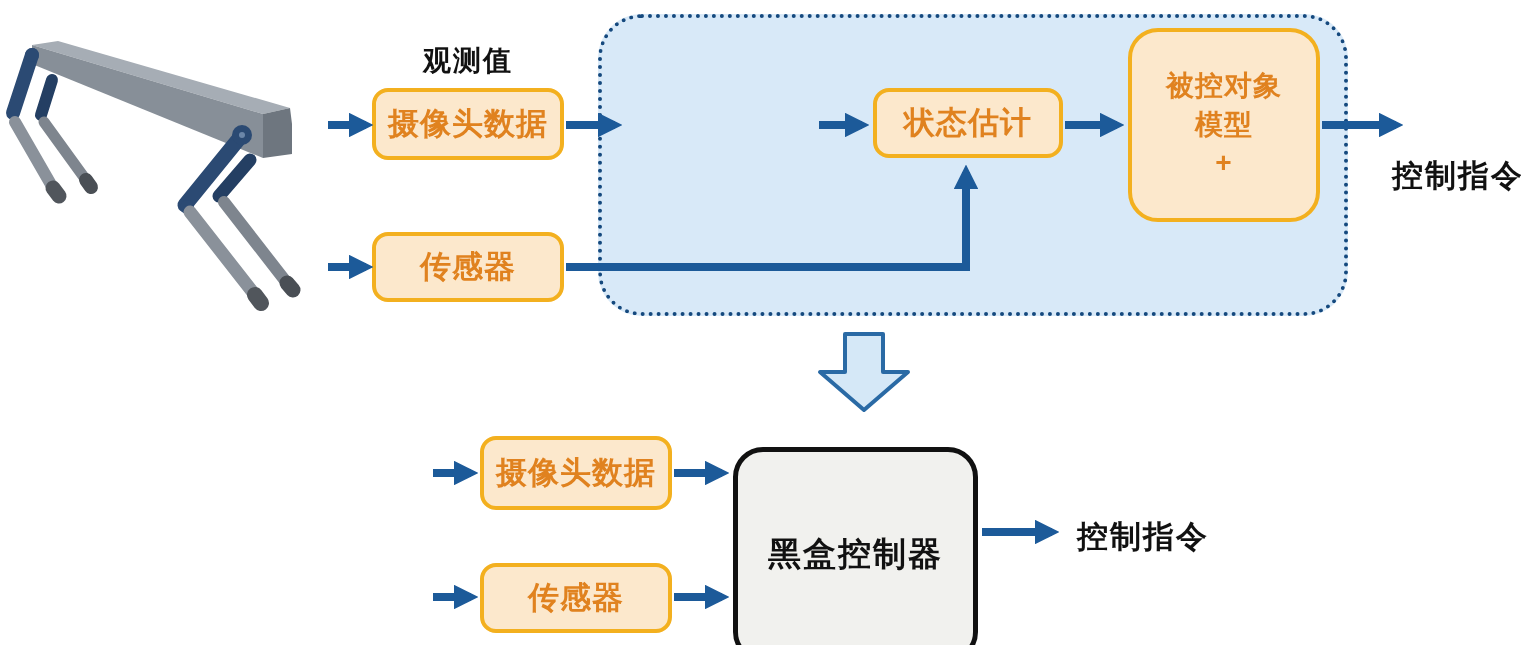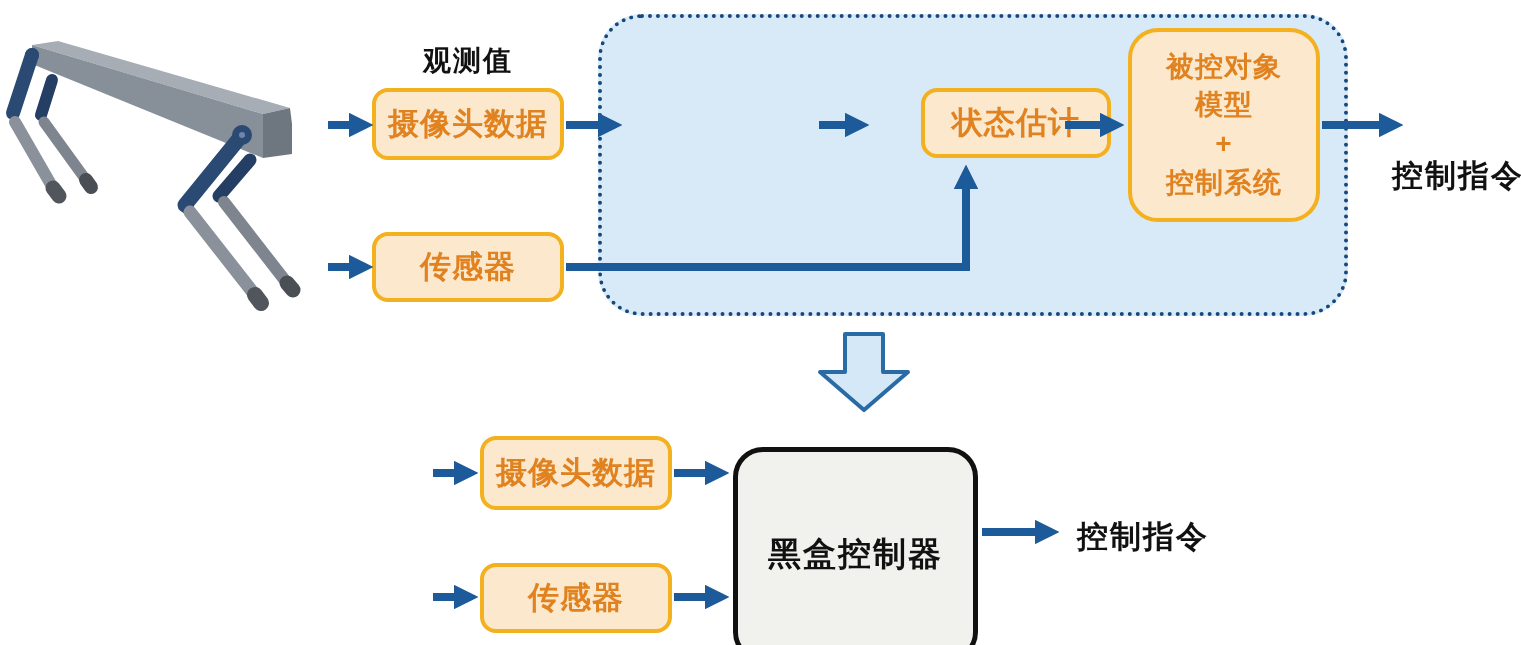--- a/index.html
+++ b/index.html
@@ -91,27 +91,26 @@
 
   <div class="panel"></div>
 
   <div class="lbl" style="left:402px;top:42px;width:132px;text-align:center;font-size:28px;">观测值</div>
 
   <div class="obox" style="left:372px;top:88px;width:192px;height:72px;">摄像头数据</div>
 
   <div class="obox" style="left:372px;top:232px;width:192px;height:70px;">传感器</div>
 
 
-  <div class="obox" style="left:873px;top:88px;width:190px;height:70px;margin-left:48px;">状态估计</div>
+  <div class="obox" style="left:873px;top:88px;width:190px;height:70px;">状态估计</div>
 
   <div class="obox plant-box" style="left:1128px;top:28px;width:192px;height:194px;">
     <span>被控对象</span>
     <span>模型</span>
     <span>+</span>
-    <span>控制系统</span>
   </div>
 
   <div class="lbl" style="left:1392px;top:155px;font-size:31px;">控制指令</div>
 
   <div class="obox" style="left:480px;top:436px;width:192px;height:74px;">摄像头数据</div>
 
   <div class="obox" style="left:480px;top:563px;width:192px;height:70px;">传感器</div>
 
   <div class="blackbox">黑盒控制器</div>
 

